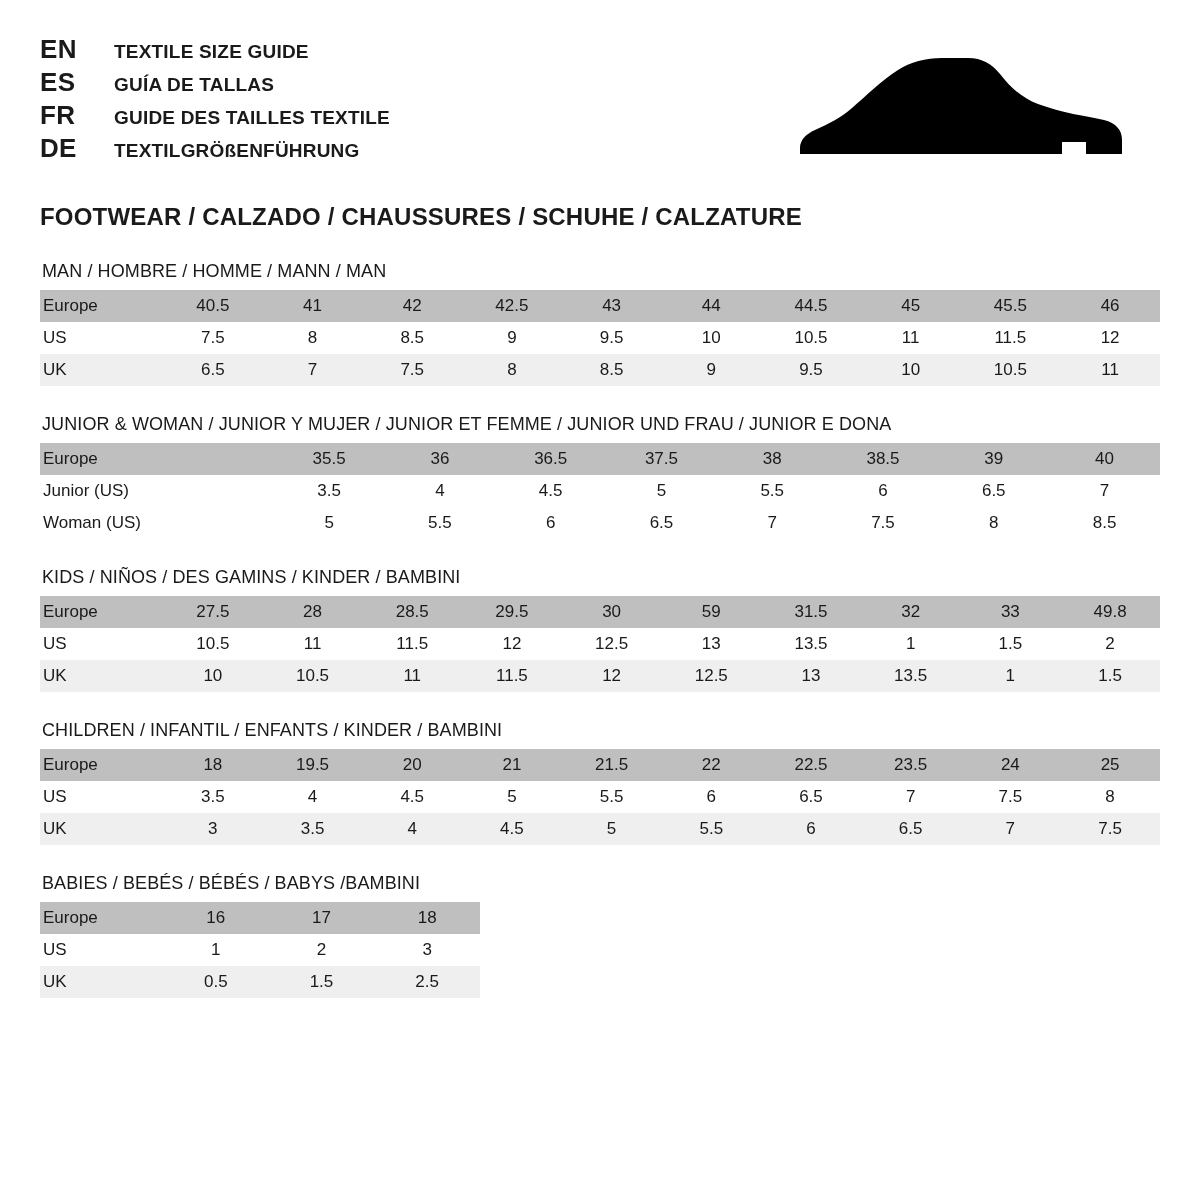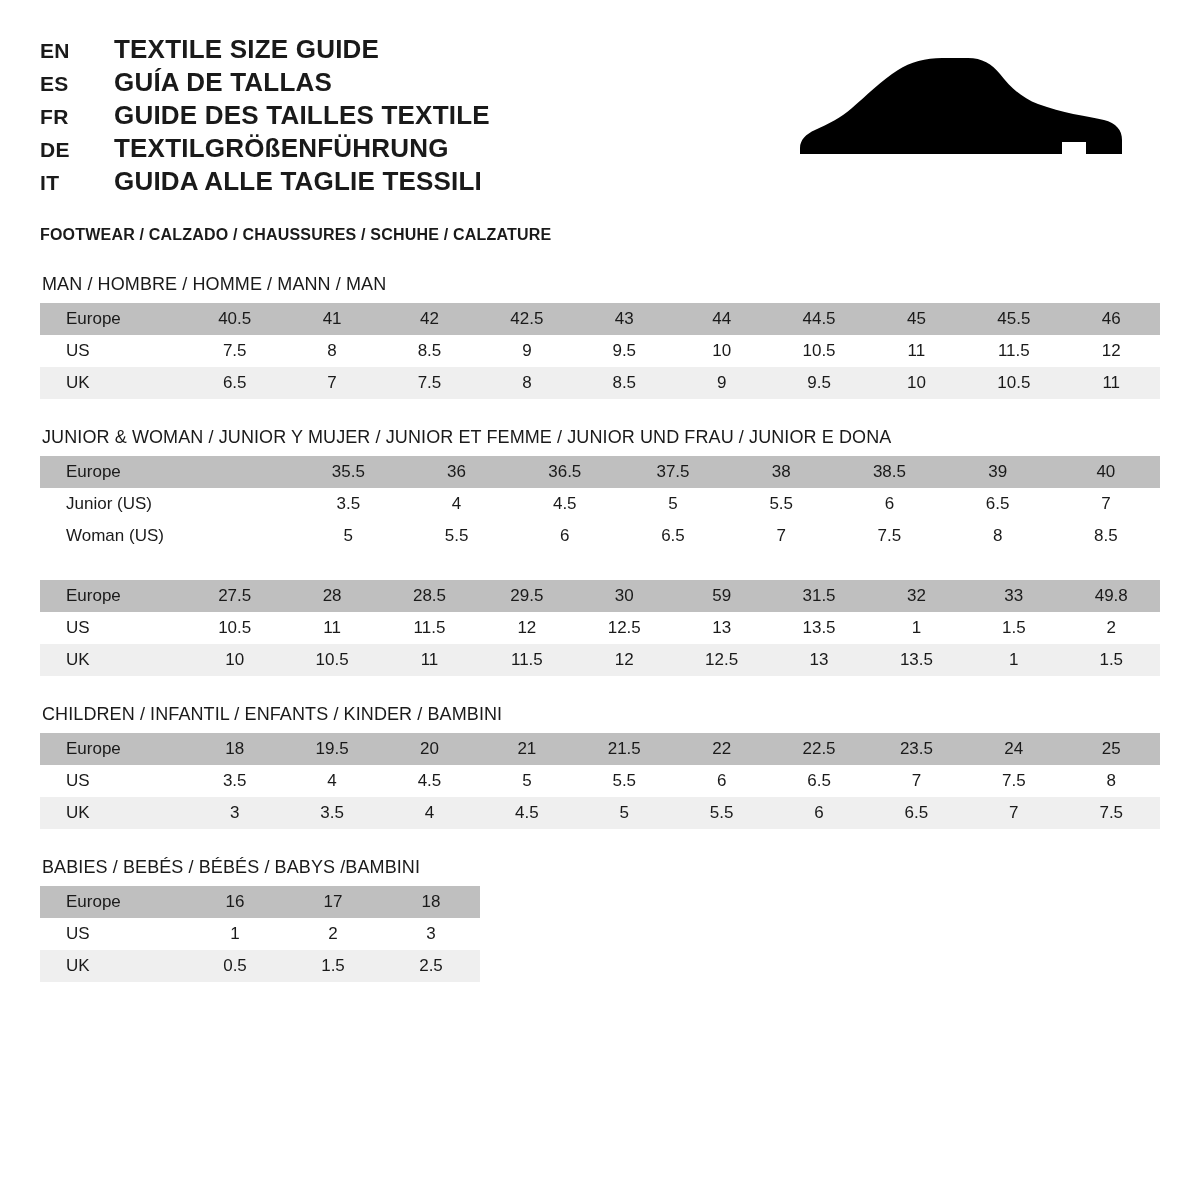--- a/index.html
+++ b/index.html
@@ -31,40 +31,40 @@
   .lang-block {
     display: block;
   }
   .lang-row {
     display: flex;
     align-items: baseline;
     height: 33px;
   }
   .lang-code {
     width: 74px;
-    font-size: 21px;
+    font-size: 26px;
     font-weight: bold;
     letter-spacing: 0.3px;
   }
   .lang-title {
-    font-size: 26px;
+    font-size: 19px;
     font-weight: bold;
     letter-spacing: 0.2px;
   }
   .shoe-wrap {
     width: 370px;
     padding-top: 22px;
     padding-right: 34px;
     display: flex;
     justify-content: flex-end;
   }
 
   .category-line {
     margin-top: 27px;
-    font-size: 16px;
+    font-size: 24px;
     font-weight: bold;
     letter-spacing: 0.2px;
   }
 
   
   .section {
     margin-top: 0;
   }
   .section-title {
     font-size: 18px;
@@ -82,21 +82,21 @@
     width: 440px;
   }
   table.size td {
     height: 32px;
     text-align: center;
     vertical-align: middle;
     padding: 0;
   }
   table.size td.rowhead {
     text-align: left;
-    padding-left: 26px;
+    padding-left: 3px;
     width: 120px;
   }
   tr.head-row td {
     background: #bfbfbf;
     font-weight: normal;
   }
   tr.alt-row td {
     background: #efefef;
     margin-top: 31px;
   }
@@ -124,24 +124,20 @@
         <div class="lang-title">GUÍA DE TALLAS</div>
       </div>
       <div class="lang-row">
         <div class="lang-code">FR</div>
         <div class="lang-title">GUIDE DES TAILLES TEXTILE</div>
       </div>
       <div class="lang-row">
         <div class="lang-code">DE</div>
         <div class="lang-title">TEXTILGRÖßENFÜHRUNG</div>
       </div>
-      <div class="lang-row">
-        <div class="lang-code">IT</div>
-        <div class="lang-title">GUIDA ALLE TAGLIE TESSILI</div>
-      </div>
     </div>
 
     <div class="shoe-wrap">
       <svg width="340" height="120" viewBox="0 0 340 120" aria-hidden="true">
         <path fill="#000000" d="M14,92 C14,84 20,78 29,74 C42,68 55,62 66,52 C80,40 96,24 112,14 C124,6 140,2 156,2 L182,2 C196,2 206,8 214,18 C224,31 236,42 252,48 C276,57 300,60 318,64 C330,67 336,74 336,84 L336,98 L300,98 L300,86 L276,86 L276,98 L14,98 Z"></path>
       </svg>
     </div>
   </div>
 
   <div class="category-line">FOOTWEAR / CALZADO / CHAUSSURES / SCHUHE / CALZATURE</div>
@@ -237,20 +233,21 @@
         <td>8</td>
         <td>8.5</td>
       </tr>
     </tbody>
       </table>
   </div>
 
   <div class="gap-2"></div>
 
   <div class="section">
+    <div class="section-title">KIDS / NIÑOS / DES GAMINS / KINDER / BAMBINI</div>
     <table class="size">
       <tbody>
           <tr class="head-row">
         <td class="rowhead">Europe</td>
         <td>27.5</td>
         <td>28</td>
         <td>28.5</td>
         <td>29.5</td>
         <td>30</td>
         <td>59</td>

